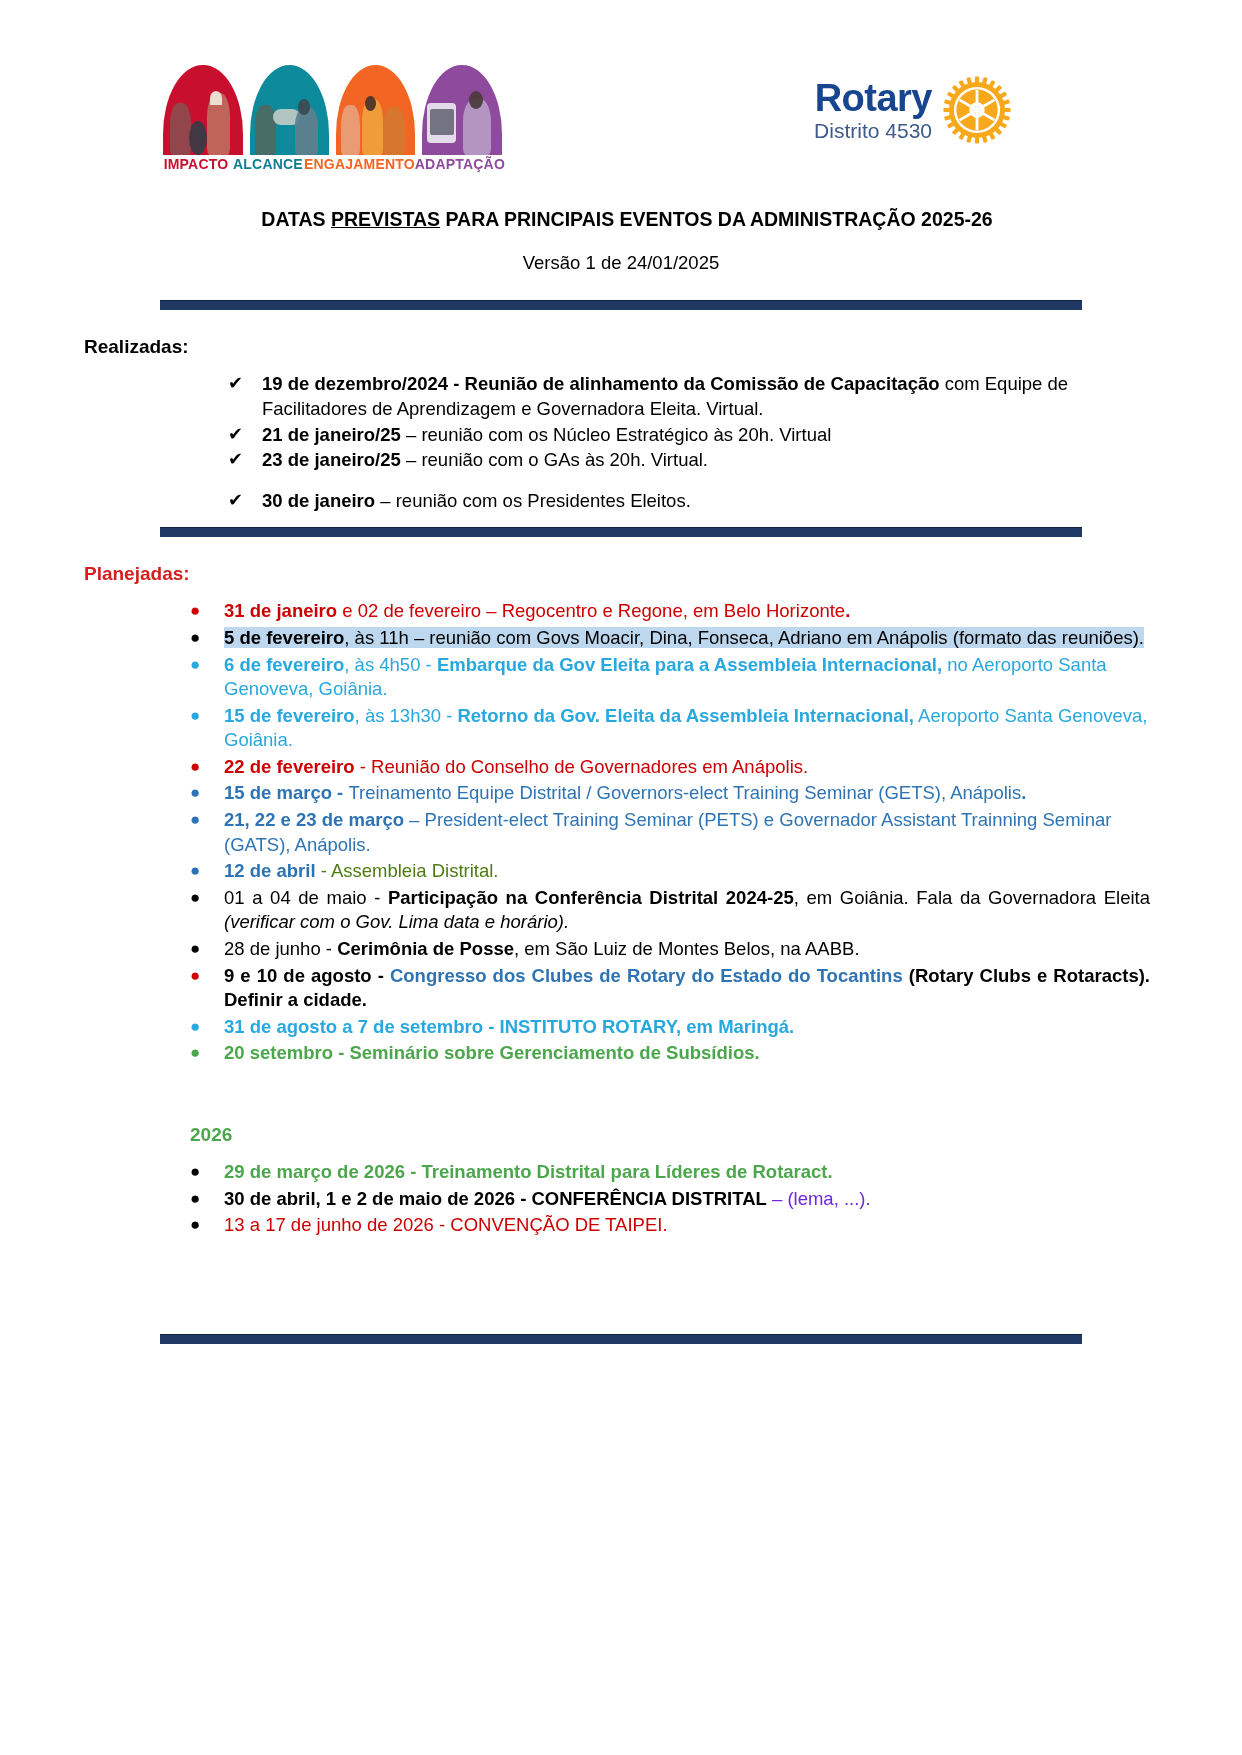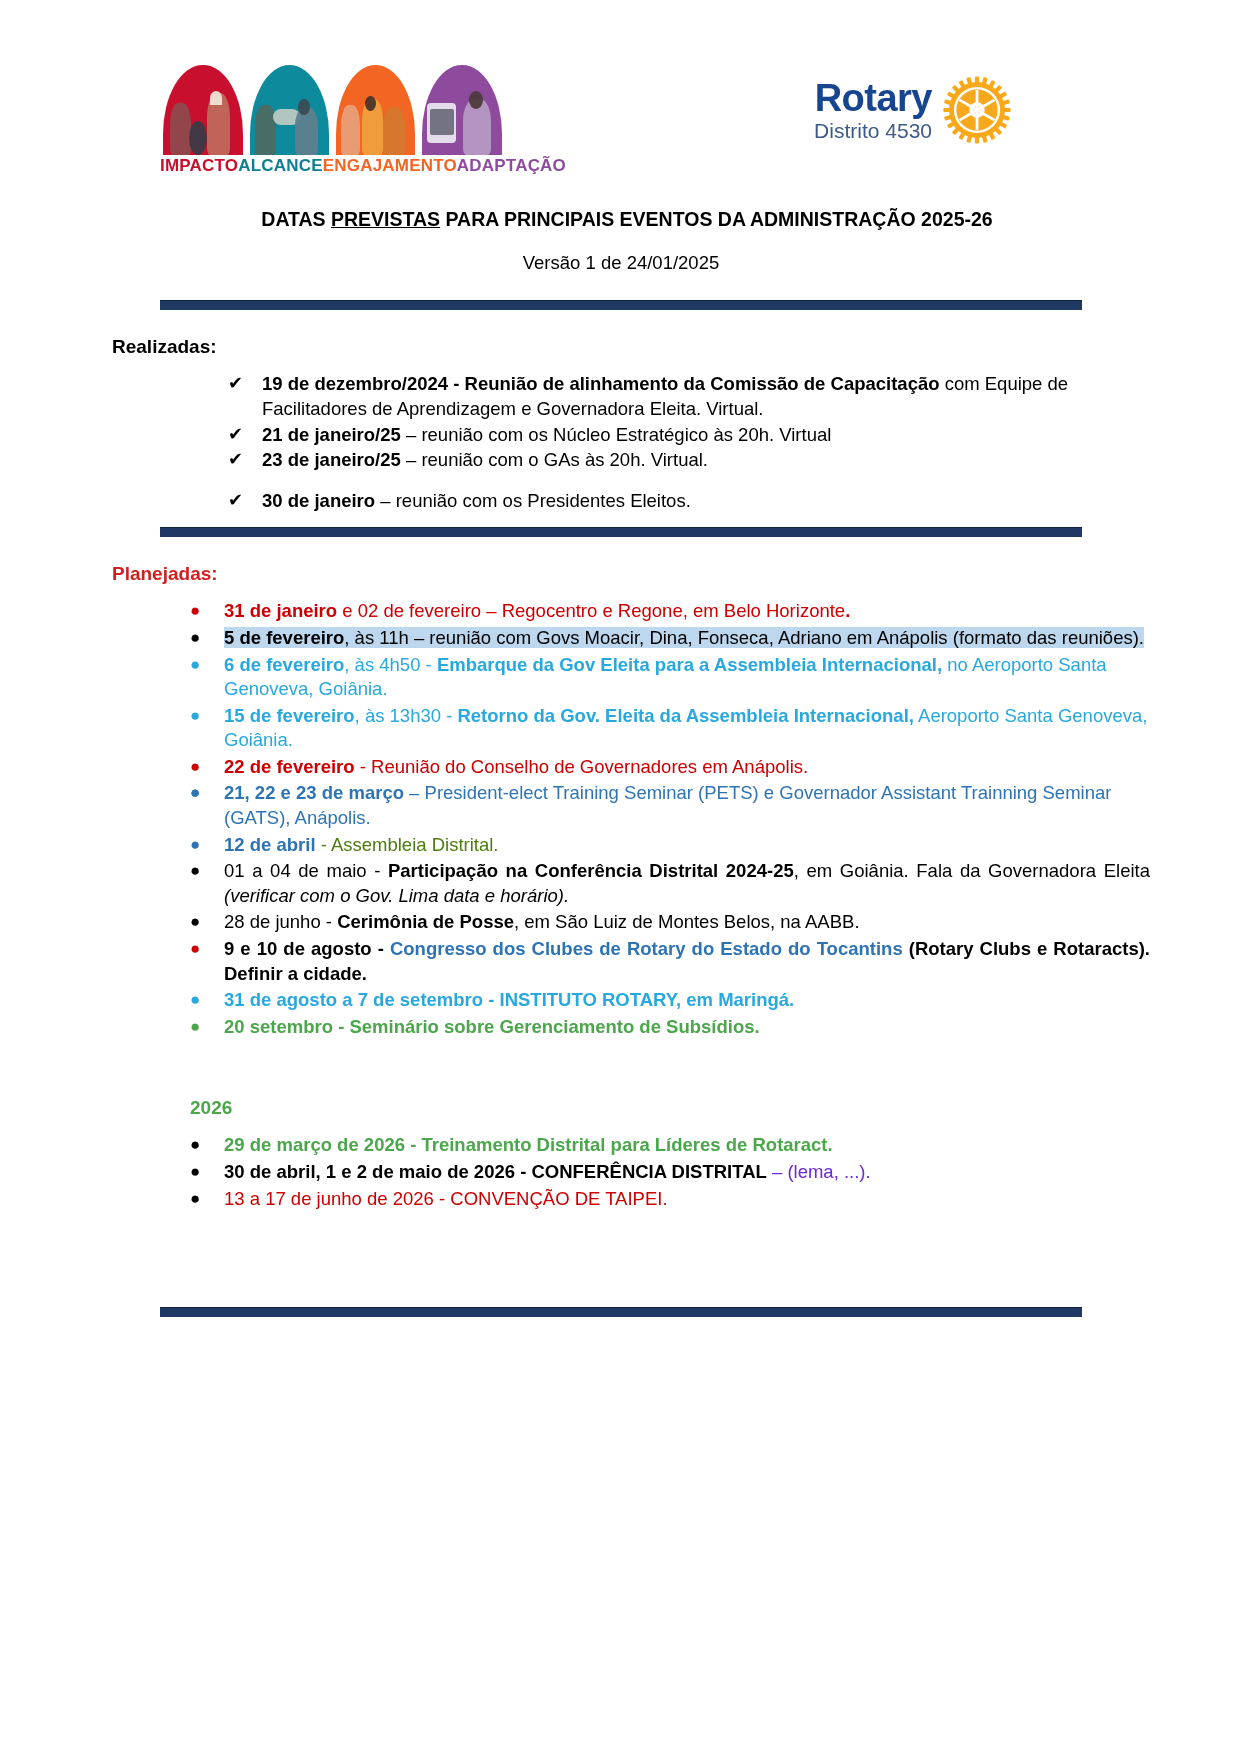--- a/index.html
+++ b/index.html
@@ -85,21 +85,21 @@
   .p4 .fig i:nth-child(3){left:52%;width:40%;height:56px;background:#b79bc4;}
   .p4 .fig i:nth-child(4){left:60%;width:20%;height:18px;bottom:46px;background:#4a3a3a;border-radius:50%;}
   .banner-labels{
     display:flex;
     width:100%;
     margin-top:1px;
   }
   .banner-labels span{
     flex:1;
     text-align:center;
-    font-size:17px;
+    font-size:14px;
     font-weight:bold;
     letter-spacing:.2px;
   }
   .l1{color:#C8102E;}
   .l2{color:#0D7F90;}
   .l3{color:#F26522;}
   .l4{color:#8E4B9E;}
 
   .rotary-logo{
     position:absolute;
@@ -156,21 +156,21 @@
     background:#1F3864;
     margin:26px 160px 0 160px;
     border-top:1px solid #10243f;
   }
   .rule.tight{margin-top:14px;}
 
   
   .section-head{
     font-size:19px;
     font-weight:bold;
-    margin:26px 0 14px 112px;
+    margin:26px 0 14px 84px;
   }
   .section-head.red{color:#D41E1E;}
 
   ul.list{
     list-style:none;
     margin:0;
     padding:0 92px 0 228px;
   }
   ul.list li{
     position:relative;
@@ -333,21 +333,21 @@
 
   <div class="rule tight"></div>
 
   <div class="section-head red">Planejadas:</div>
   <ul class="list planned" id="planejadas-list">
       <li><span class="mk" style="color: rgb(204, 0, 0);">●</span><span><b style="color: rgb(204, 0, 0);">31 de janeiro</b><span style="color: rgb(204, 0, 0);"> e 02 de fevereiro – Regocentro e Regone, em Belo Horizonte</span><b style="color: rgb(204, 0, 0);">.</b></span></li>
       <li><span class="mk" style="color: rgb(0, 0, 0);">●</span><span class="hl"><b style="color: rgb(0, 0, 0);">5 de fevereiro</b><span style="color: rgb(0, 0, 0);">, às 11h – reunião com Govs Moacir, Dina, Fonseca, Adriano em Anápolis (formato das reuniões).</span></span></li>
       <li><span class="mk" style="color: rgb(41, 168, 223);">●</span><span><b style="color: rgb(41, 168, 223);">6 de fevereiro</b><span style="color: rgb(41, 168, 223);">, às 4h50 - </span><b style="color: rgb(41, 168, 223);">Embarque da Gov Eleita para a Assembleia Internacional,</b><span style="color: rgb(41, 168, 223);"> no Aeroporto Santa Genoveva, Goiânia.</span></span></li>
       <li><span class="mk" style="color: rgb(41, 168, 223);">●</span><span><b style="color: rgb(41, 168, 223);">15 de fevereiro</b><span style="color: rgb(41, 168, 223);">, às 13h30 - </span><b style="color: rgb(41, 168, 223);">Retorno da Gov. Eleita da Assembleia Internacional,</b><span style="color: rgb(41, 168, 223);"> Aeroporto Santa Genoveva, Goiânia.</span></span></li>
       <li><span class="mk" style="color: rgb(204, 0, 0);">●</span><span><b style="color: rgb(204, 0, 0);">22 de fevereiro</b><span style="color: rgb(204, 0, 0);"> - Reunião do Conselho de Governadores em Anápolis.</span></span></li>
-      <li><span class="mk" style="color: rgb(46, 116, 181);">●</span></li>
+      <li><span class="mk" style="color: rgb(46, 116, 181);">●</span><span><b style="color: rgb(46, 116, 181);">15 de março - </b><span style="color: rgb(46, 116, 181);">Treinamento Equipe Distrital / Governors-elect Training Seminar (GETS), Anápolis</span><b style="color: rgb(46, 116, 181);">.</b></span></li>
       <li><span class="mk" style="color: rgb(46, 116, 181);">●</span><span><b style="color: rgb(46, 116, 181);">21, 22 e 23 de março</b><span style="color: rgb(46, 116, 181);"> – President-elect Training Seminar (PETS) e Governador Assistant Trainning Seminar (GATS), Anápolis.</span></span></li>
       <li><span class="mk" style="color: rgb(46, 116, 181);">●</span><span><b style="color: rgb(46, 116, 181);">12 de abril</b><span style="color: #4d7c0f;"> - Assembleia Distrital.</span></span></li>
       <li class="just"><span class="mk" style="color: rgb(0, 0, 0);">●</span><span><span style="color: rgb(0, 0, 0);">01 a 04 de maio - </span><b style="color: rgb(0, 0, 0);">Participação na Conferência Distrital 2024-25</b><span style="color: rgb(0, 0, 0);">, em Goiânia. Fala da Governadora Eleita </span><span style="color: rgb(0, 0, 0); font-style: italic;">(verificar com o Gov. Lima data e horário).</span></span></li>
       <li><span class="mk" style="color: rgb(0, 0, 0);">●</span><span><span style="color: rgb(0, 0, 0);">28 de junho - </span><b style="color: rgb(0, 0, 0);">Cerimônia de Posse</b><span style="color: rgb(0, 0, 0);">, em São Luiz de Montes Belos, na AABB.</span></span></li>
       <li class="just"><span class="mk" style="color: rgb(204, 0, 0);">●</span><span><b style="color: rgb(0, 0, 0);">9 e 10 de agosto - </b><b style="color: rgb(46, 116, 181);">Congresso dos Clubes de Rotary do Estado do Tocantins</b><b style="color: rgb(0, 0, 0);"> (Rotary Clubs e Rotaracts). Definir a cidade.</b></span></li>
       <li><span class="mk" style="color: rgb(41, 168, 223);">●</span><span><b style="color: rgb(41, 168, 223);">31 de agosto a 7 de setembro - INSTITUTO ROTARY, em Maringá.</b></span></li>
       <li><span class="mk" style="color: rgb(76, 166, 76);">●</span><span><b style="color: rgb(76, 166, 76);">20 setembro - Seminário sobre Gerenciamento de Subsídios.</b></span></li>
     </ul>
 
   <div class="year-head">2026</div>

